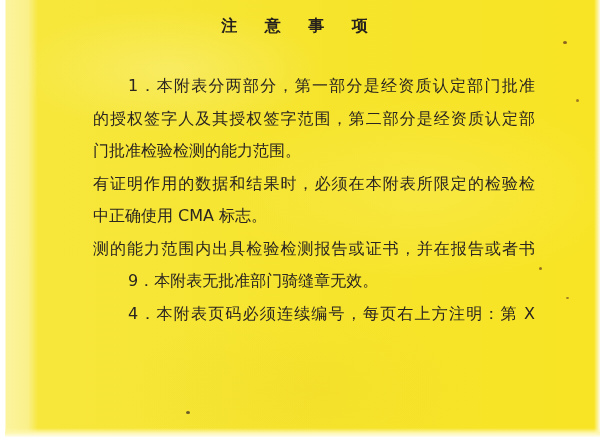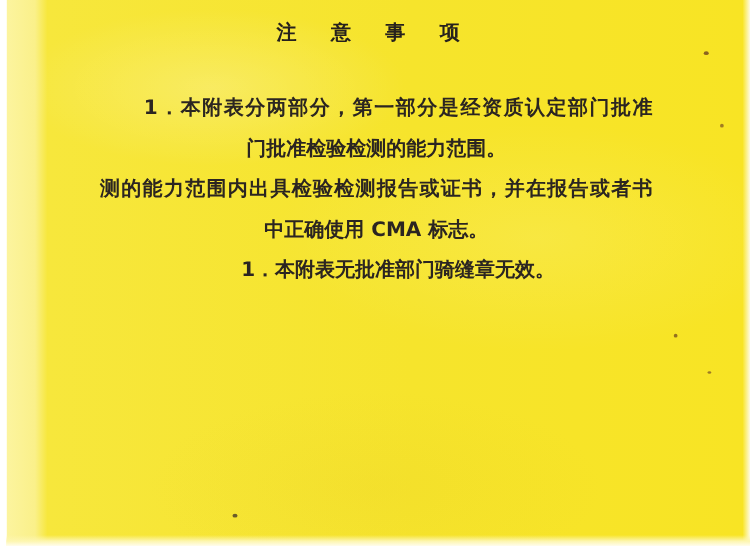--- a/index.html
+++ b/index.html
@@ -41,30 +41,30 @@
     font-size: 16px;
     font-weight: bold;
     color: #26211d;
     letter-spacing: 11px;
     margin-right: -11px;
     line-height: 24px;
   }
   .body-text {
     position: absolute;
     top: 70px;
-    left: 80px;
+    left: 93px;
     width: 442px;
     font-size: 16px;
     line-height: 32.5px;
     color: #2b2521;
-    font-weight: 700;
+    font-weight: 400;
   }
   .line {
     white-space: normal;
-    text-align: center;
+    text-align: left;
   }
   .line.full {
     text-align: justify;
     text-align-last: justify;
     text-justify: inter-character;
   }
   .line.indent {
     padding-left: 35px;
   }
   .speck {
@@ -79,24 +79,27 @@
 </style>
 </head>
 <body>
 
 <div class="page">
 
   <div class="title">注 意 事 项</div>
 
   <div class="body-text">
     <div class="line indent full">1．本附表分两部分，第一部分是经资质认定部门批准</div>
+    <div class="line full">的授权签字人及其授权签字范围，第二部分是经资质认定部</div>
     <div class="line">门批准检验检测的能力范围。</div>
+    <div class="line full">有证明作用的数据和结果时，必须在本附表所限定的检验检</div>
+    <div class="line">中正确使用 CMA 标志。</div>
     <div class="line full">测的能力范围内出具检验检测报告或证书，并在报告或者书</div>
-    <div class="line">中正确使用 CMA 标志。</div>
-    <div class="line indent">1．本附表无批准部门骑缝章无效。</div>
+    <div class="line indent">9．本附表无批准部门骑缝章无效。</div>
+    <div class="line indent full">4．本附表页码必须连续编号，每页右上方注明：第 X</div>
   </div>
 
   <div class="speck s1"></div>
   <div class="speck s2"></div>
   <div class="speck s3"></div>
   <div class="speck s4"></div>
   <div class="speck s5"></div>
 
   <div class="bottom-edge"></div>
 

